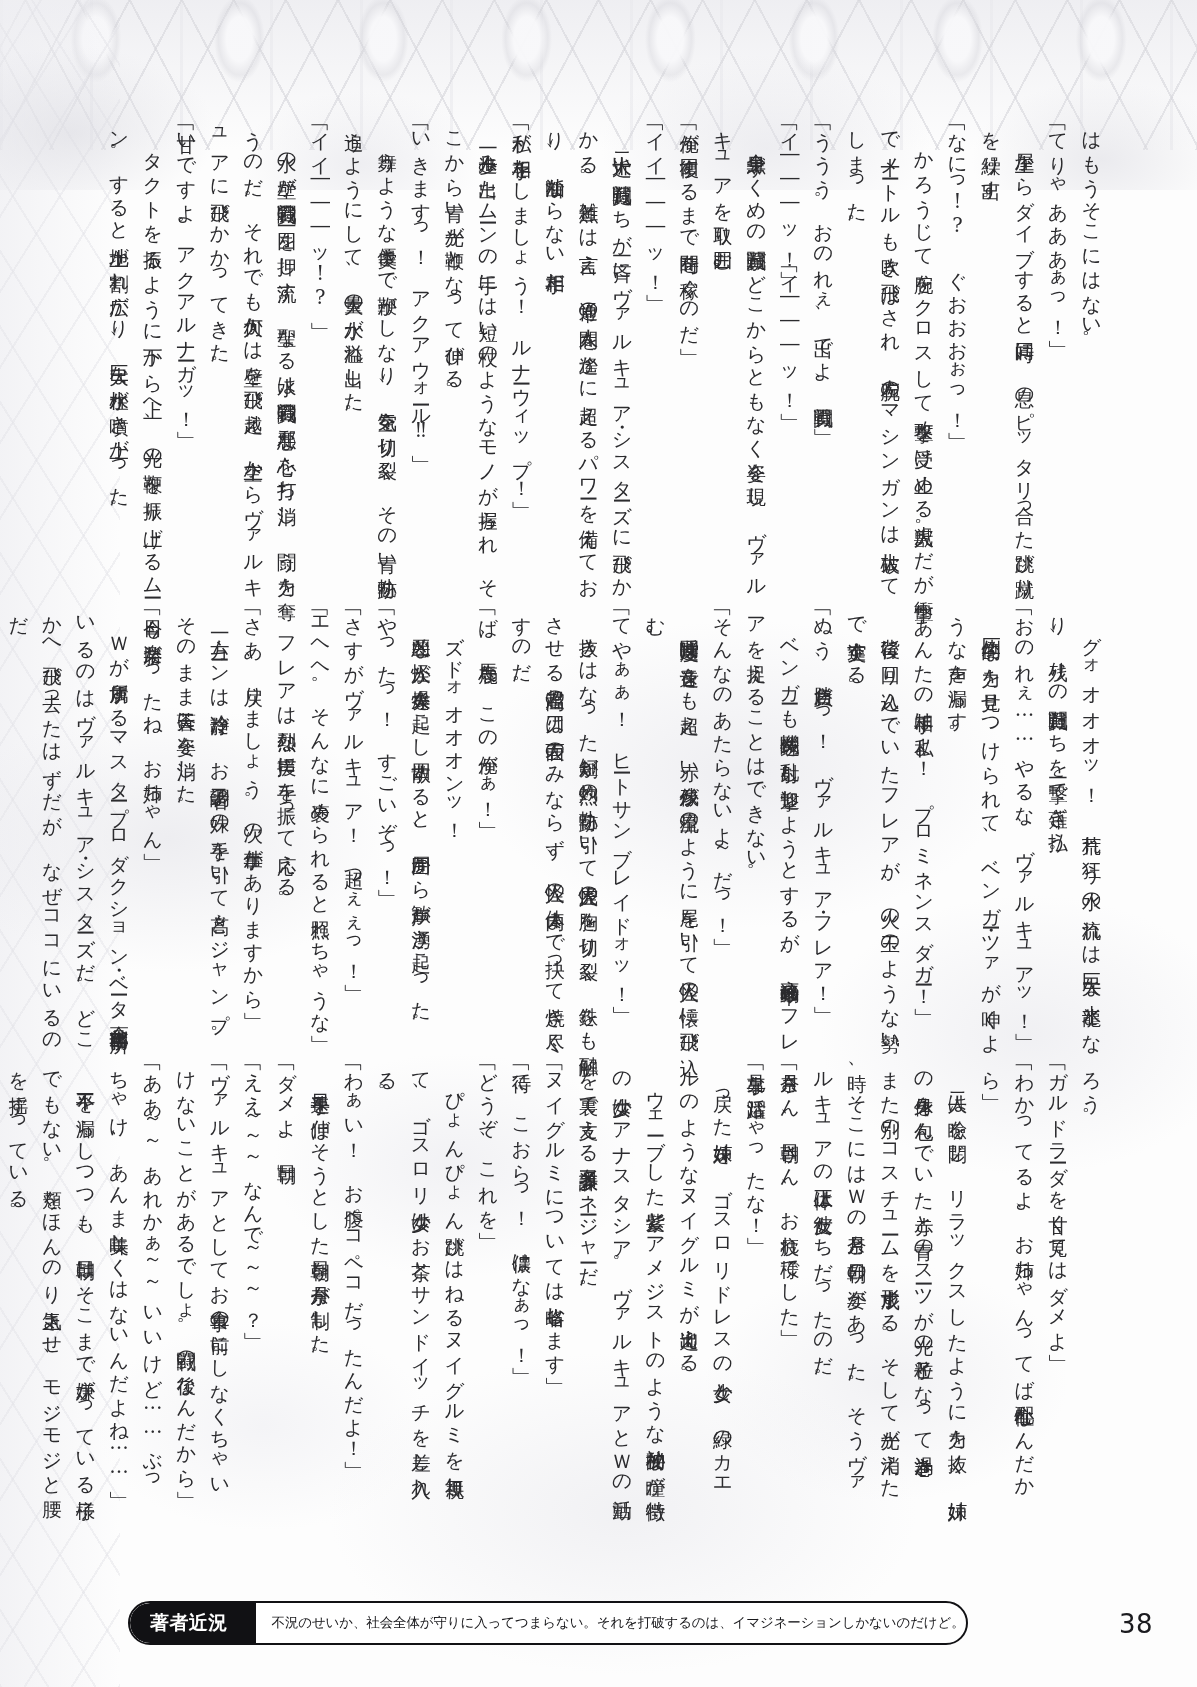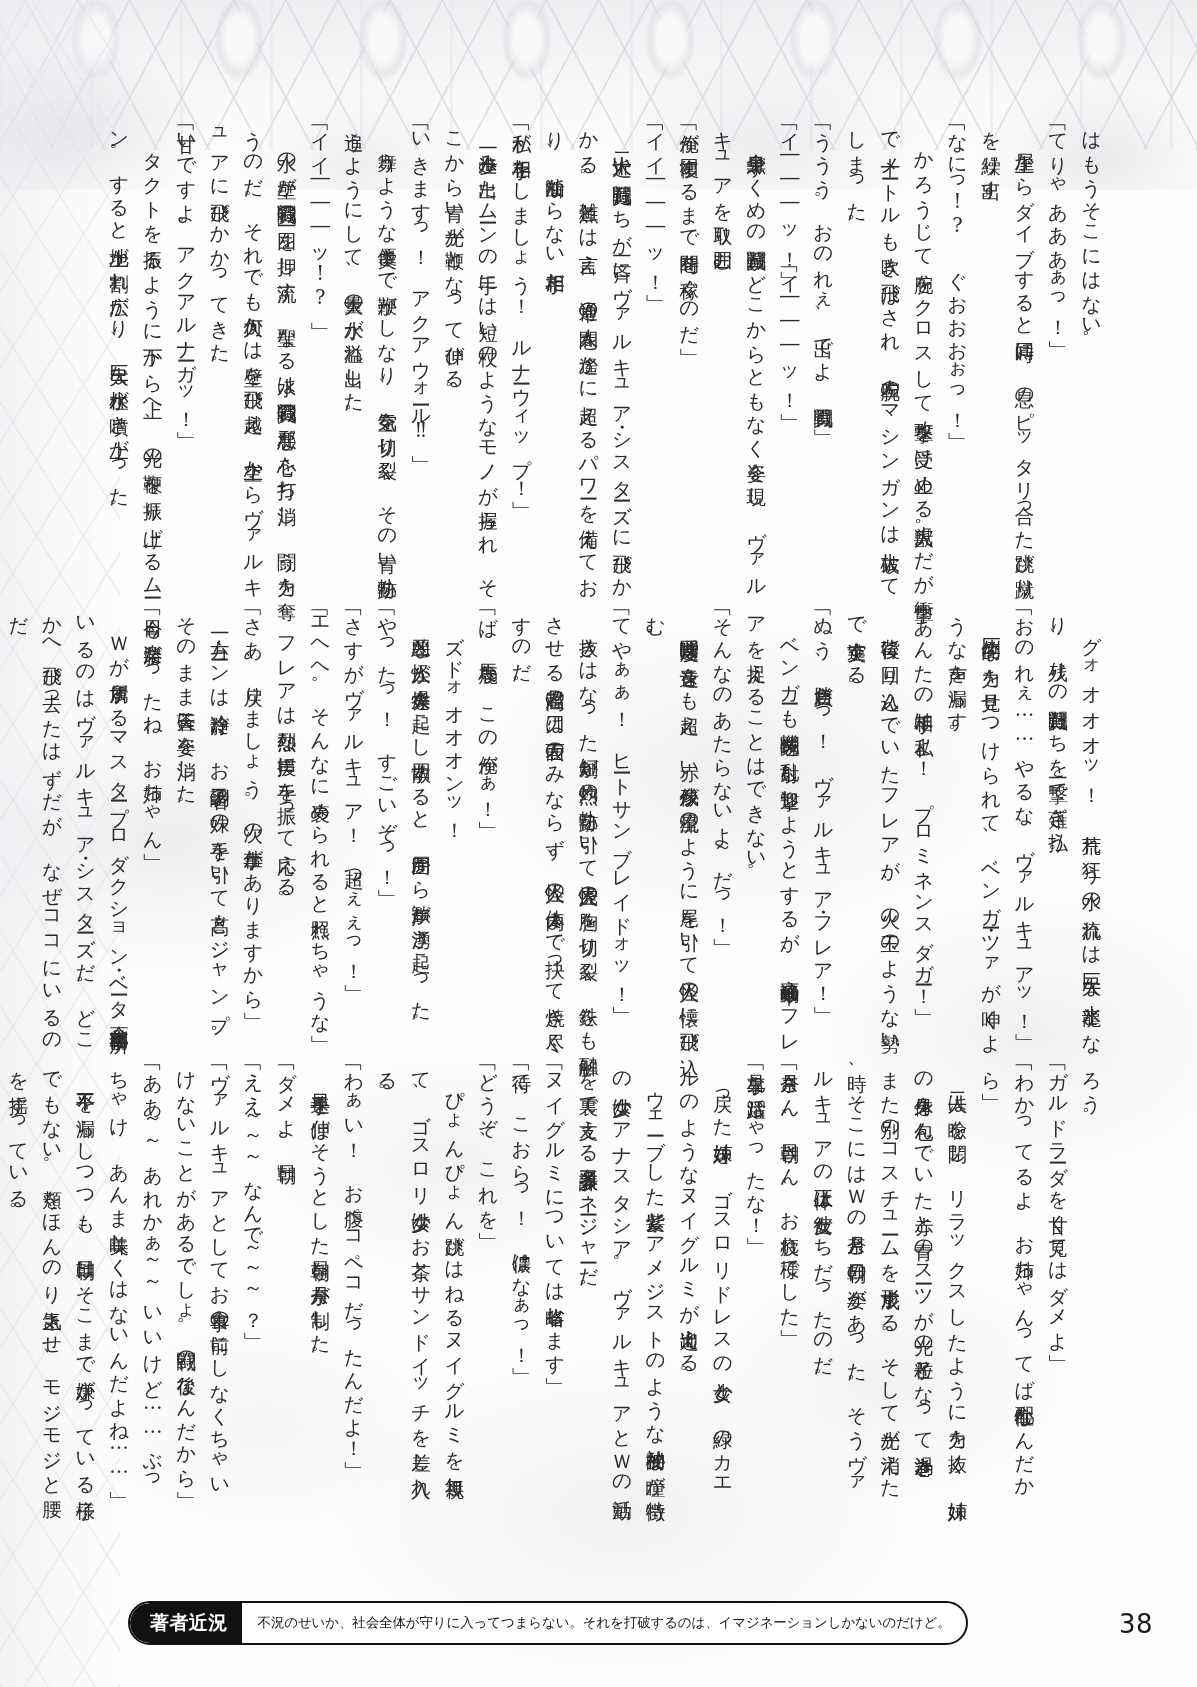--- a/index.html
+++ b/index.html
@@ -140,21 +140,21 @@
 
   #footer-tag {
     background: #111114;
     color: #ffffff;
     font-family: "DejaVu Sans", "Liberation Sans", sans-serif;
     font-weight: bold;
     font-size: 19px;
     letter-spacing: 0.02em;
     display: flex;
     align-items: center;
-    padding: 0 14px 0 20px;
+    padding: 0 28px 0 20px;
     white-space: nowrap;
     border-radius: 20px 0 0 20px;
   }
 
   #footer-note {
     flex: 1;
     display: flex;
     align-items: center;
     padding: 5px 16px;
     font-family: "DejaVu Sans", "Liberation Sans", sans-serif;

